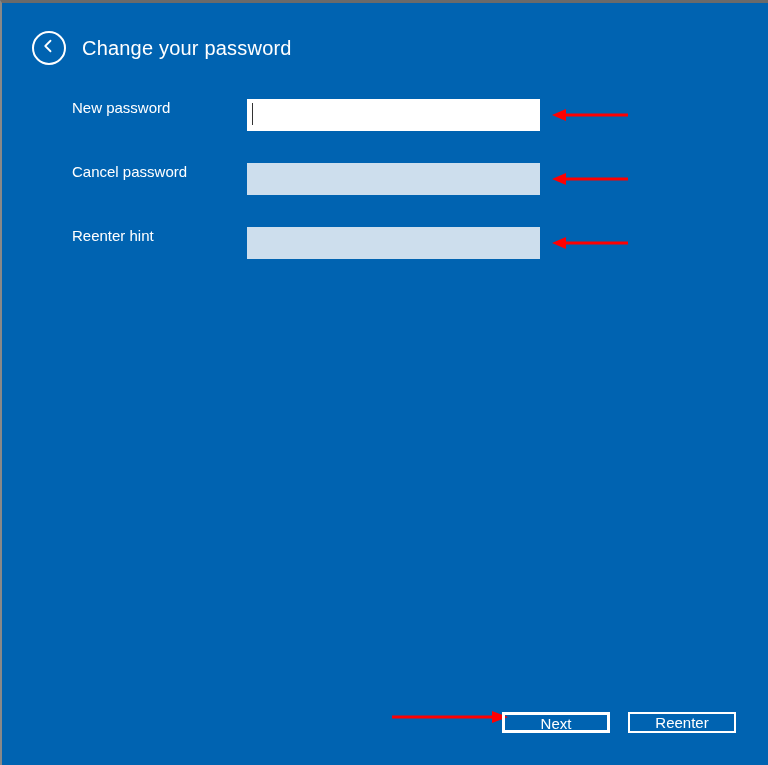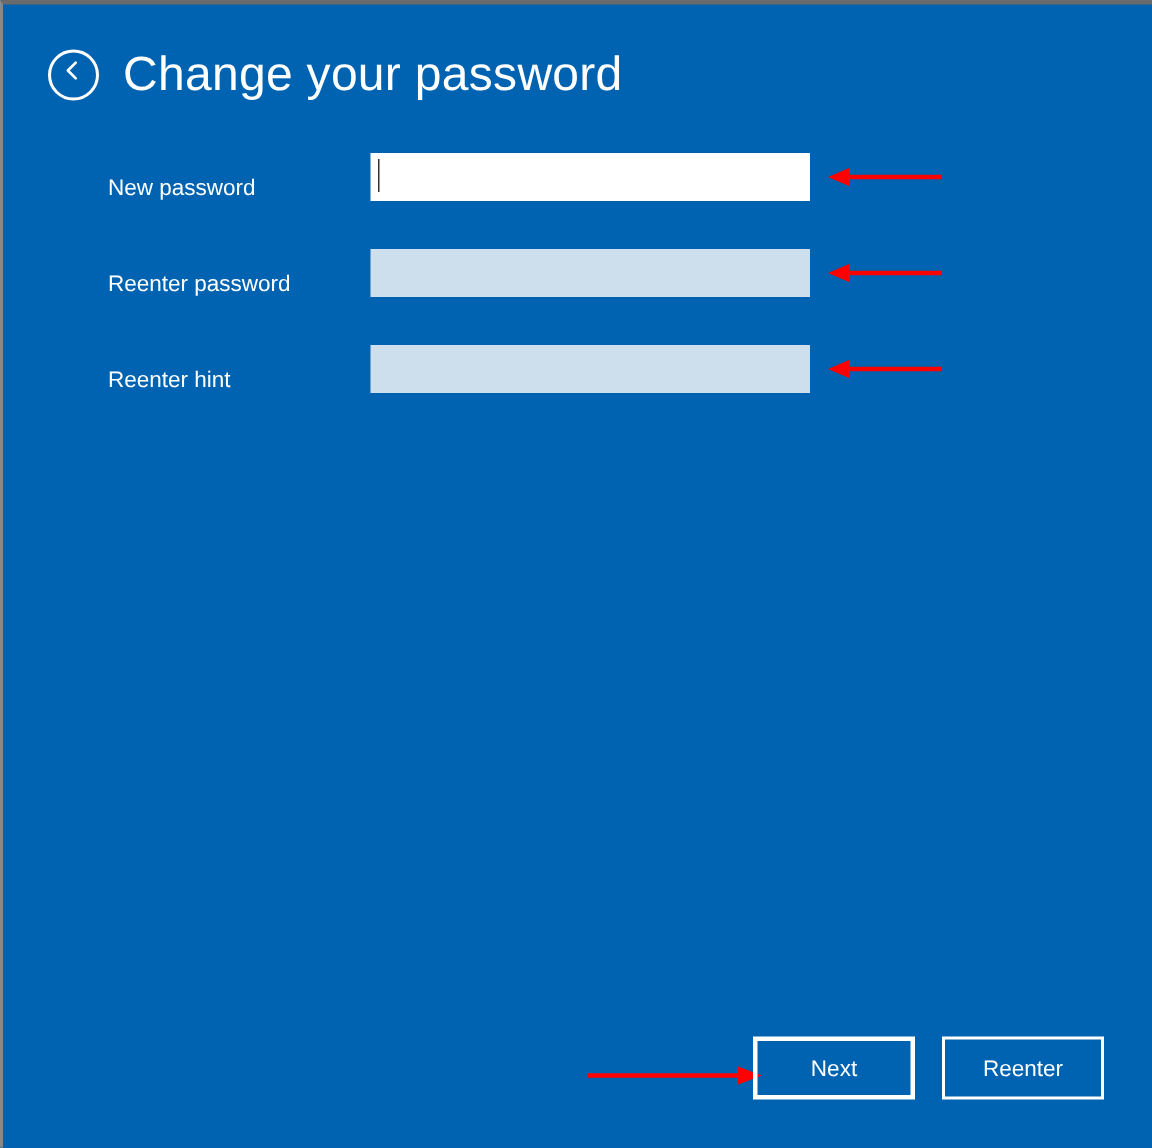--- a/index.html
+++ b/index.html
@@ -33,30 +33,30 @@
       align-items: center;
       justify-content: center;
       cursor: pointer;
       flex-shrink: 0;
     }
     .back-button svg {
       width: 18px;
       height: 18px;
     }
     .title {
-      font-size: 32px;
+      font-size: 20px;
       font-weight: 300;
       letter-spacing: 0.2px;
     }
     .form-area {
       padding: 24px 70px 0 70px;
     }
     .field-row {
       display: flex;
-      align-items: flex-end;
+      align-items: flex-start;
       margin-bottom: 32px;
       position: relative;
     }
     .field-label {
       width: 175px;
       font-size: 15px;
       font-weight: 400;
     }
     .field-input {
       width: 293px;
@@ -92,21 +92,21 @@
     }
     .button-bar {
       position: absolute;
       bottom: 32px;
       right: 32px;
       display: flex;
       gap: 18px;
     }
     .win-button {
       width: 108px;
-      height: 42px;
+      height: 21px;
       background: transparent;
       border: 2px solid #ffffff;
       color: #ffffff;
       font-size: 15px;
       font-family: inherit;
       cursor: pointer;
       text-align: center;
     }
     .win-button.primary {
       border-width: 3px;
@@ -133,21 +133,21 @@
     <div class="cursor-caret"></div>
     <div class="arrow-annotation" style="left:478px; top:4px;">
       <svg width="80" height="24">
         <line x1="78" y1="12" x2="12" y2="12" stroke="#ff0000" stroke-width="3"></line>
         <polygon points="2,12 16,6 16,18" fill="#ff0000"></polygon>
       </svg>
     </div>
   </div>
 
   <div class="field-row">
-    <label class="field-label">Reenter password</label>
+    <label class="field-label">Cancel password</label>
     <input type="password" class="field-input inactive" value="" style="">
     <div class="arrow-annotation" style="left:478px; top:4px;">
       <svg width="80" height="24">
         <line x1="78" y1="12" x2="12" y2="12" stroke="#ff0000" stroke-width="3"></line>
         <polygon points="2,12 16,6 16,18" fill="#ff0000"></polygon>
       </svg>
     </div>
   </div>
 
   <div class="field-row">

